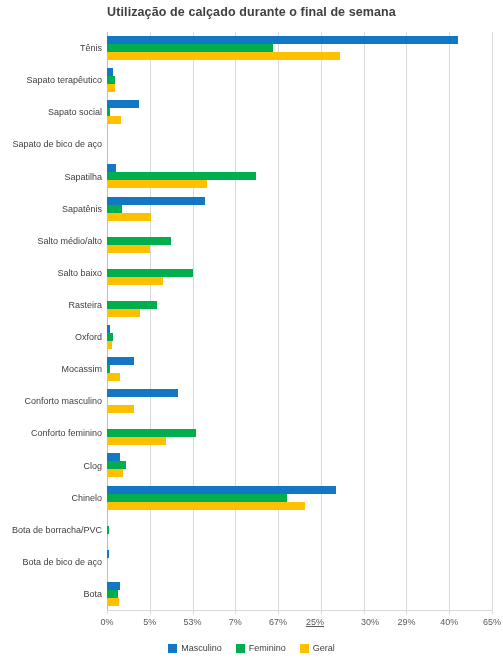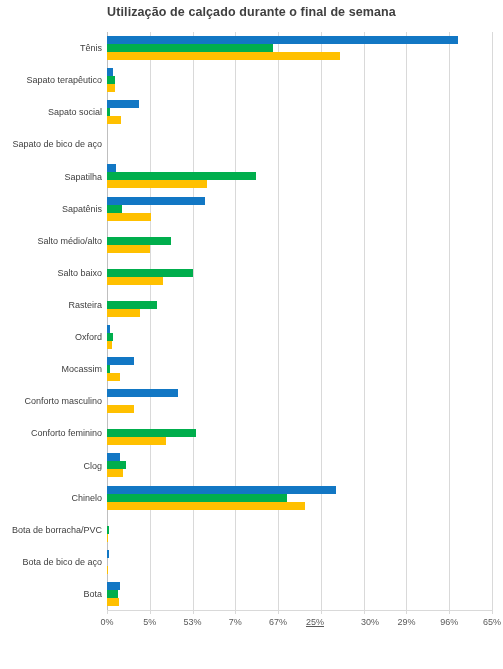--- a/index.html
+++ b/index.html
@@ -269,19 +269,33 @@
       <div class="tick-label" style="left: 128.333px;">7%</div>
       <div class="tick-mark" style="left: 171.111px;"></div>
       <div class="tick-label" style="left: 171.111px;">67%</div>
       <div class="tick-mark" style="left: 213.889px;"></div>
       <div class="tick-label" style="left: 208px; text-decoration: underline;">25%</div>
       <div class="tick-mark" style="left: 256.667px;"></div>
       <div class="tick-label" style="left: 263px;">30%</div>
       <div class="tick-mark" style="left: 299.444px;"></div>
       <div class="tick-label" style="left: 299.444px;">29%</div>
       <div class="tick-mark" style="left: 342.222px;"></div>
-      <div class="tick-label" style="left: 342.222px;">96%</div>
+      <div class="tick-label" style="left: 342.222px;">40%</div>
       <div class="tick-mark" style="left: 385px;"></div>
       <div class="tick-label" style="left: 385px;">65%</div>
     </div>
 
+  <div id="legend">
+      <div class="legend-item">
+        <span class="legend-swatch" style="background: rgb(18, 119, 196);"></span>
+        <span>Masculino</span>
+      </div>
+      <div class="legend-item">
+        <span class="legend-swatch" style="background: rgb(0, 174, 77);"></span>
+        <span>Feminino</span>
+      </div>
+      <div class="legend-item">
+        <span class="legend-swatch" style="background: rgb(255, 192, 0);"></span>
+        <span>Geral</span>
+      </div>
+    </div>
 
 </div>
 
 </body></html>

